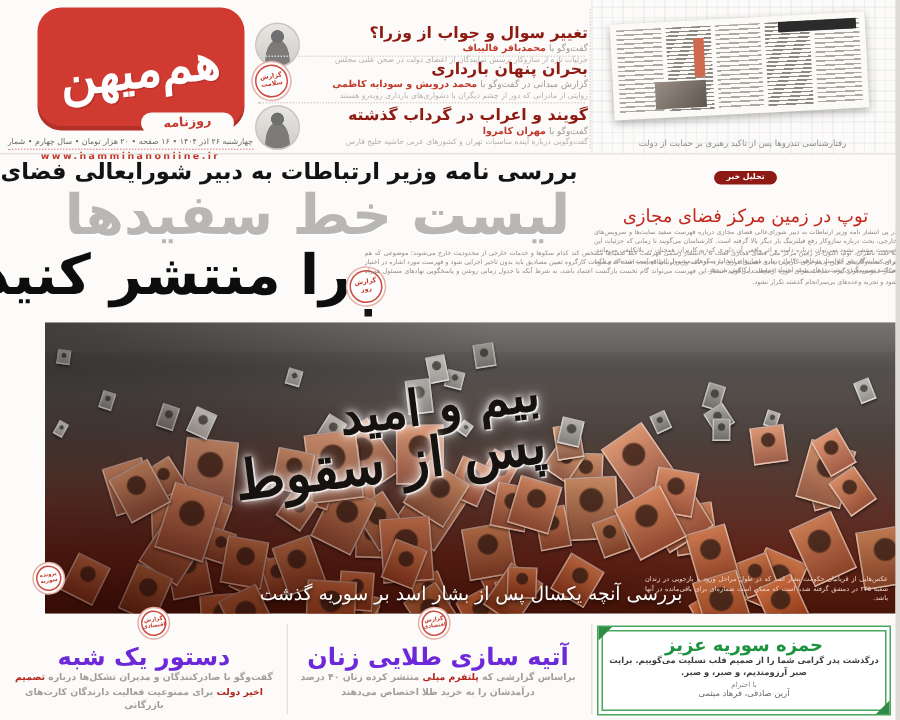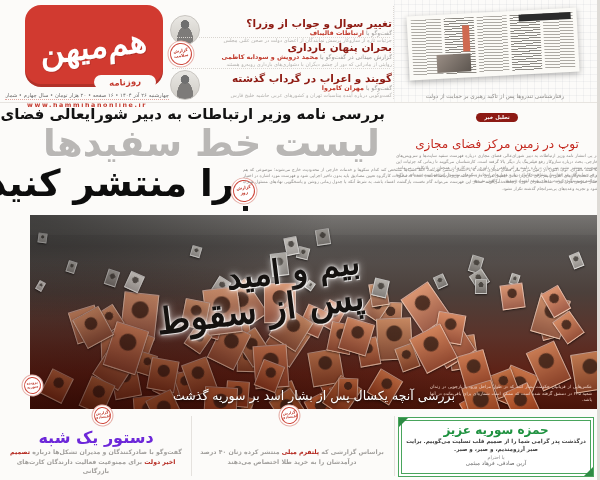--- a/index.html
+++ b/index.html
@@ -158,21 +158,21 @@
     <span class="logo-script">روزنامه</span>
   </div>
   <div class="dateline">چهارشنبه ۲۶ آذر ۱۴۰۴ • ۱۶ صفحه • ۲۰ هزار تومان • سال چهارم • شماره ۹۵۳</div>
   <div class="siteline">www.hammihanonline.ir</div>
 
   <div class="teaser t1">
     <div class="teaser-text">
       <div class="teaser-title">تغییر سوال و جواب از وزرا؟</div>
       <div class="teaser-meta">
         <span>گفت‌وگو با</span>
-        <span class="teaser-name">ارتباطات قالیباف</span>
+        <span class="teaser-name">محمدباقر قالیباف</span>
       </div>
       <div class="teaser-body">جزئیات تازه از سازوکار پرسش نمایندگان از اعضای دولت در صحن علنی مجلس</div>
     </div>
     <div class="portrait"></div>
   </div>
   <div class="tsep s1"></div>
 
   <div class="teaser t2">
     <div class="teaser-text">
       <div class="teaser-title">بحران پنهان بارداری</div>
@@ -354,20 +354,21 @@
   </div>
   <div class="sec-title st-left">دستور یک شبه</div>
   <div class="sec-body sb-left">
     <span>گفت‌وگو با صادرکنندگان و مدیران تشکل‌ها درباره </span><span class="hl">تصمیم اخیر دولت</span><span> برای ممنوعیت فعالیت دارندگان کارت‌های بازرگانی</span>
   </div>
 
   <div class="stamp small sec-stamp-mid">
     <span>گزارش</span>
     <span>اقتصادی</span>
   </div>
+  <div class="sec-title st-mid">آتیه سازی طلایی زنان</div>
   <div class="sec-body sb-mid">
     <span>براساس گزارشی که </span><span class="hl">پلتفرم میلی</span><span> منتشر کرده زنان ۴۰ درصد درآمدشان را به خرید طلا اختصاص می‌دهند</span>
   </div>
 
   <div class="greenbox">
     <div class="gb-inner">
       <div class="gb-fold-tl"></div>
       <div class="gb-fold-br"></div>
       <div class="gb-title">حمزه سوریه عزیز</div>
       <div class="gb-body">درگذشت پدر گرامی شما را از صمیم قلب تسلیت می‌گوییم. برایت صبر آرزومندیم، و صبر، و صبر.</div>

